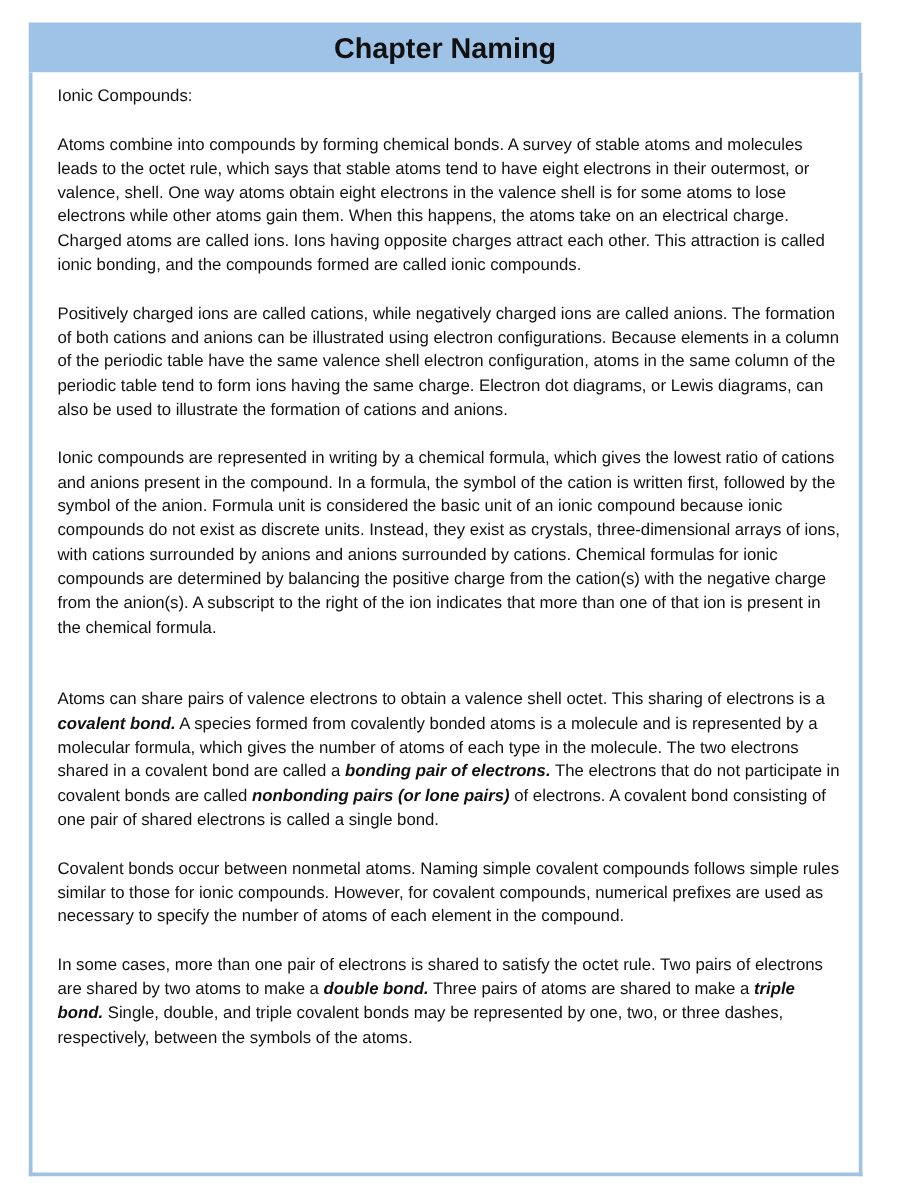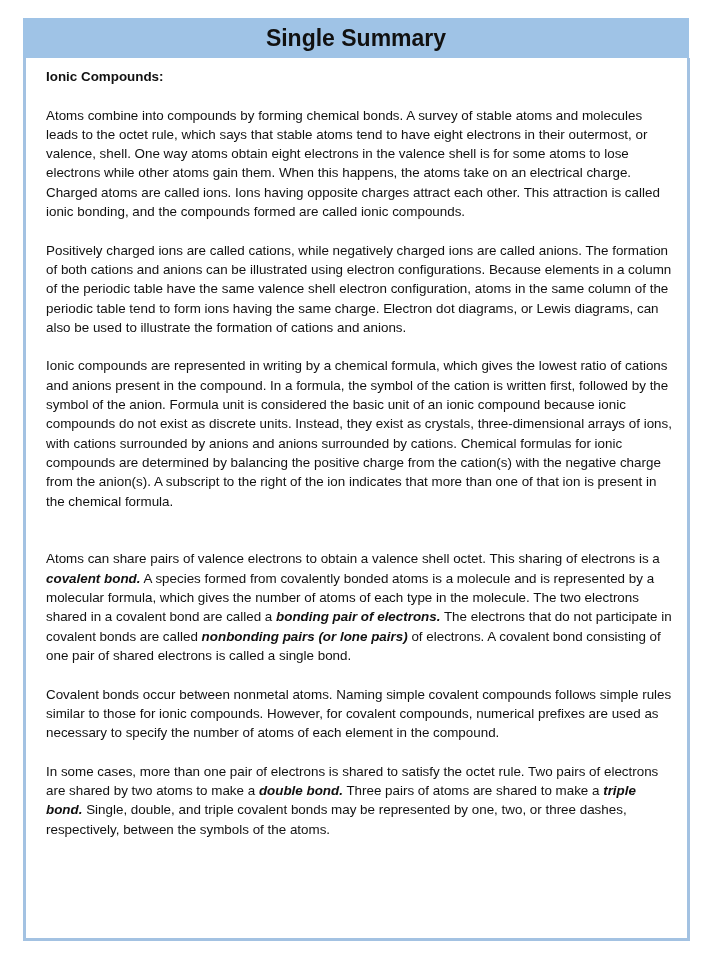--- a/index.html
+++ b/index.html
@@ -15,30 +15,30 @@
     }
     .box {
       position: absolute; left: 23px; top: 58px; width: 661px; height: 880px;
       border: 3px solid #a3c2e2; border-top: none;
       background: #ffffff;
     }
     .content {
       position: absolute; left: 20px; top: 9px; width: 630px;
       font-family: "Liberation Sans", sans-serif; font-size: 13.4px; line-height: 19.3px; color: #111;
     }
-    .content h2 { margin: 0; font-size: 13.4px; font-weight: bold; line-height: 19.3px; }
+    .content h2 { margin: 0; font-size: 13.4px; font-weight: normal; line-height: 19.3px; }
     .content p { margin: 0; }
     .gap { height: 19.3px; }
     .em { font-weight: bold; font-style: italic; }
   </style>
 </head>
 <body>
 
 <div class="header">
-  <h1>Single Summary</h1>
+  <h1>Chapter Naming</h1>
 </div>
 
 <div class="box">
   <div class="content" id="content">
       <h2>Ionic Compounds:</h2>
       <div class="gap"></div>
       <p>Atoms combine into compounds by forming chemical bonds. A survey of stable atoms and molecules leads to the octet rule, which says that stable atoms tend to have eight electrons in their outermost, or valence, shell. One way atoms obtain eight electrons in the valence shell is for some atoms to lose electrons while other atoms gain them. When this happens, the atoms take on an electrical charge. Charged atoms are called ions. Ions having opposite charges attract each other. This attraction is called ionic bonding, and the compounds formed are called ionic compounds.</p>
       <div class="gap"></div>
       <p>Positively charged ions are called cations, while negatively charged ions are called anions. The formation of both cations and anions can be illustrated using electron configurations. Because elements in a column of the periodic table have the same valence shell electron configuration, atoms in the same column of the periodic table tend to form ions having the same charge. Electron dot diagrams, or Lewis diagrams, can also be used to illustrate the formation of cations and anions.</p>
       <div class="gap"></div>

